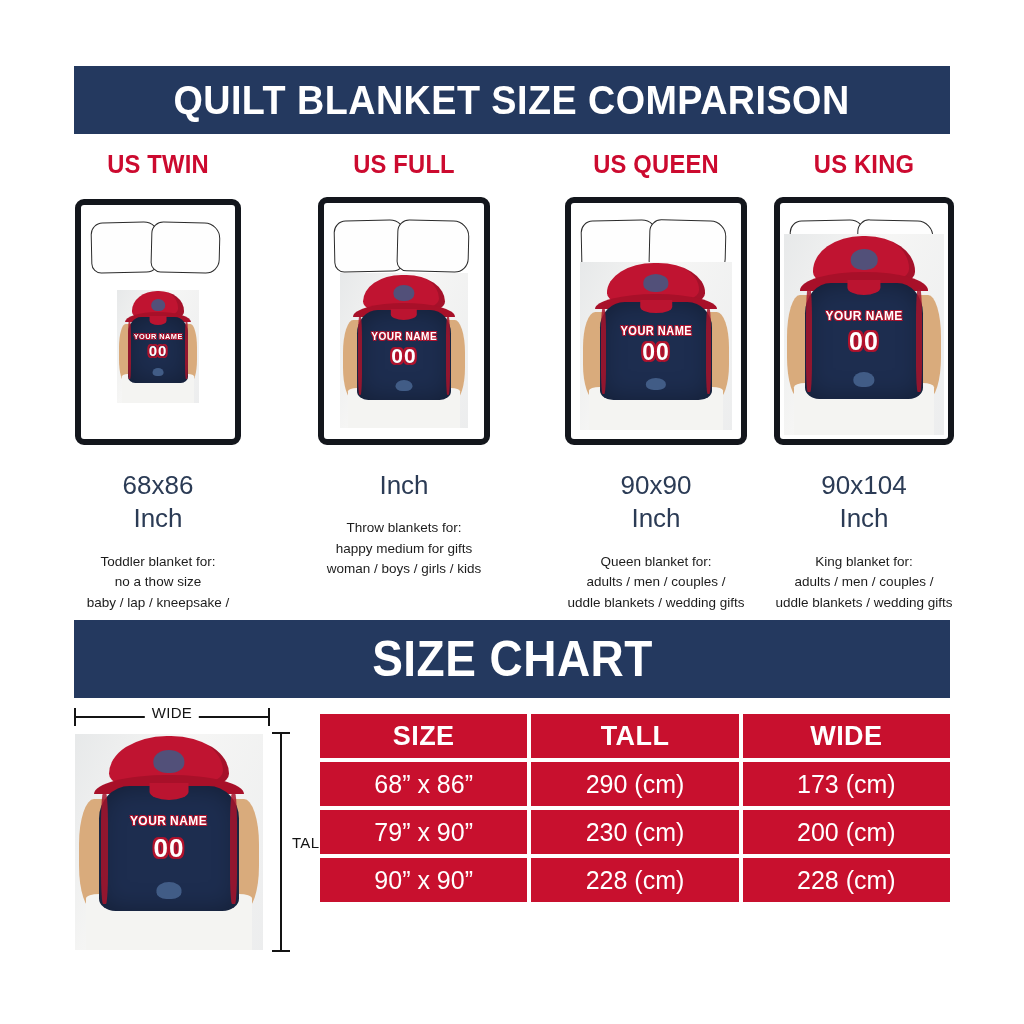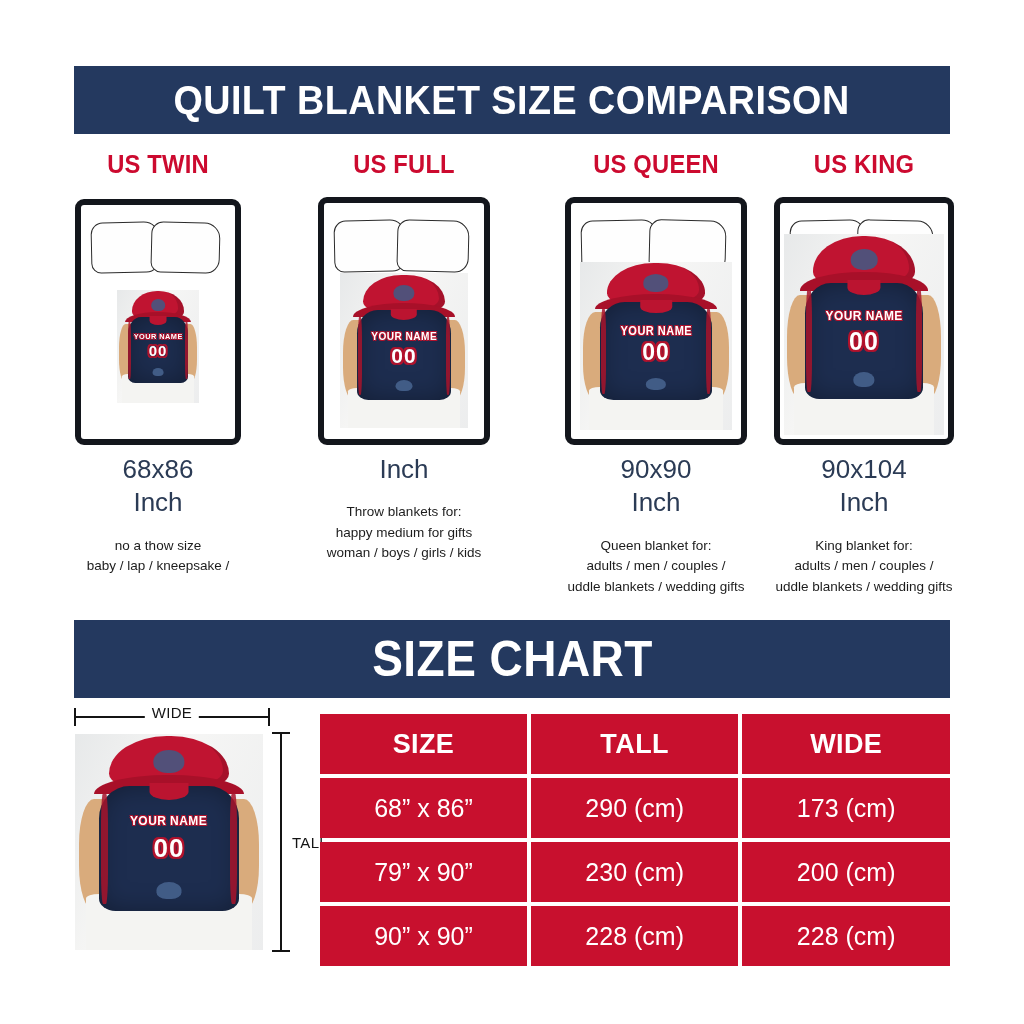--- a/index.html
+++ b/index.html
@@ -140,21 +140,21 @@
   .jersey-logo{
     position:absolute;left:50%;bottom:10%;transform:translateX(-50%);
     width:18%;height:13%;
     background:#46628d;
     border-radius:50% 50% 40% 40%;
     opacity:.9;
   }
 
   
   .dim{
-    color:#2b3b55;font-size:26px;line-height:1.28;margin-top:8px;
+    color:#2b3b55;font-size:26px;line-height:1.28;margin-top:24px;
     font-family:"Liberation Sans", sans-serif;
   }
   .desc{
     color:#1c1c1c;font-size:13.5px;line-height:1.52;margin-top:16px;
     font-family:"Liberation Sans", sans-serif;
   }
 
   
   #ref-block{position:absolute;left:70px;top:706px;width:250px;height:250px;}
   .measure-wide{position:absolute;left:4px;top:0;width:196px;height:22px;}
@@ -191,21 +191,21 @@
   }
 
   
   #size-table{
     position:absolute;left:316px;top:710px;width:638px;
     border-collapse:separate;border-spacing:4px;
   }
   #size-table td, #size-table th{
     background:#c8102e;color:#ffffff;text-align:center;
     font-family:"Liberation Sans", sans-serif;
-    padding:8px;height:44px;
+    padding:0;height:44px;
   }
   #size-table th{font-size:27px;font-weight:bold;letter-spacing:0.4px;}
   #size-table td{font-size:25px;font-weight:normal;}
   #size-table .col-size{width:200px;}
   #size-table .col-tall{width:200px;}
   #size-table .col-wide{width:200px;}
 </style>
 </head>
 <body>
 
@@ -243,20 +243,21 @@
             </div>
           </div>
         </div>
       </div>
     </div>
     <div class="dim">
       <div>68x86</div>
       <div>Inch</div>
     </div>
     <div class="desc">
+      <div>Toddler blanket for:</div>
       <div>no a thow size</div>
       <div>baby / lap / kneepsake /</div>
     </div>
   </div>
 
   <div class="size-col" id="col-1" style="left:292px;">
     <div class="size-name">US FULL</div>
     <div class="bed-wrap" style="height:250px;margin-top:16px;position:relative;">
       <div class="bed" style="width:172px;height:248px;">
         <div class="bed-inner">

